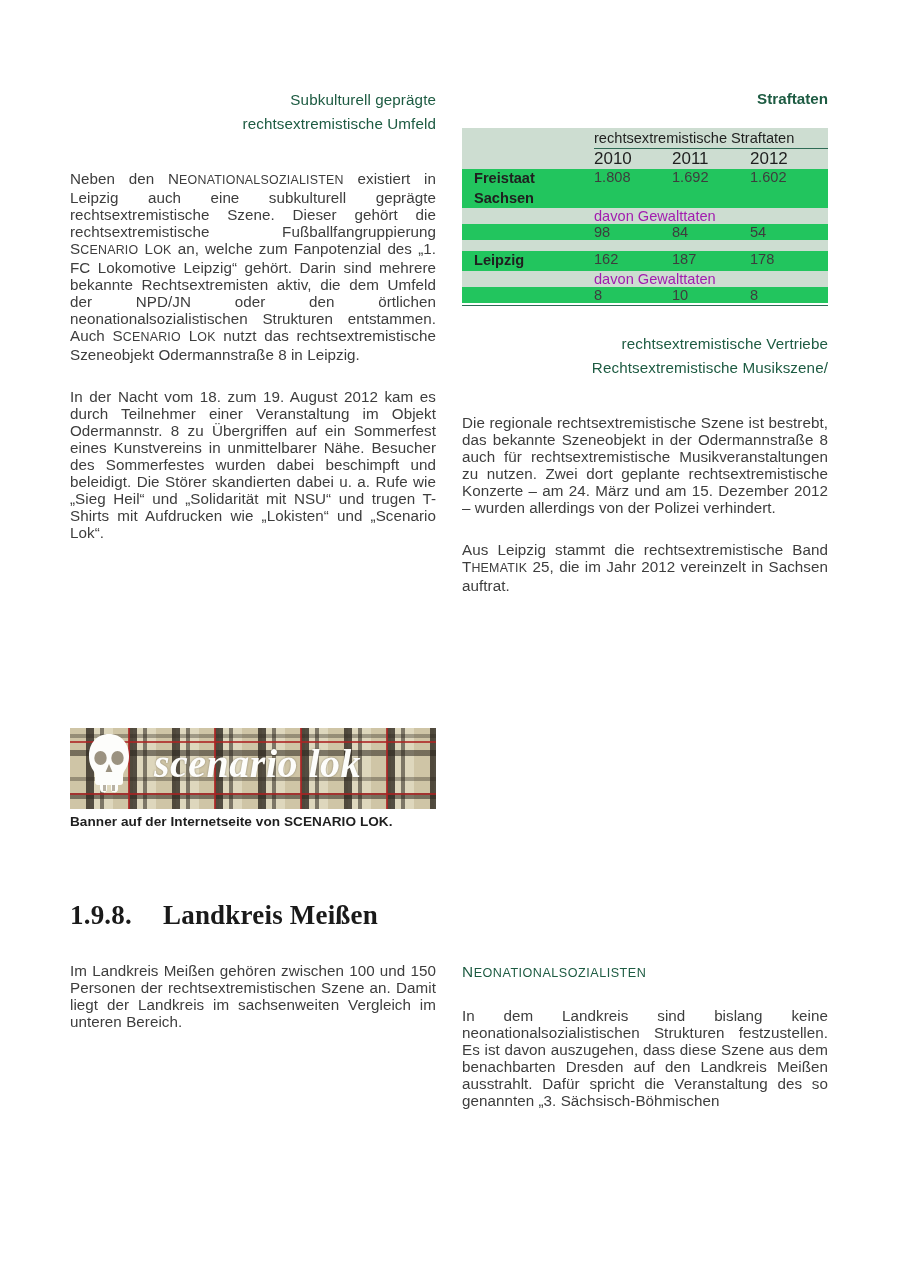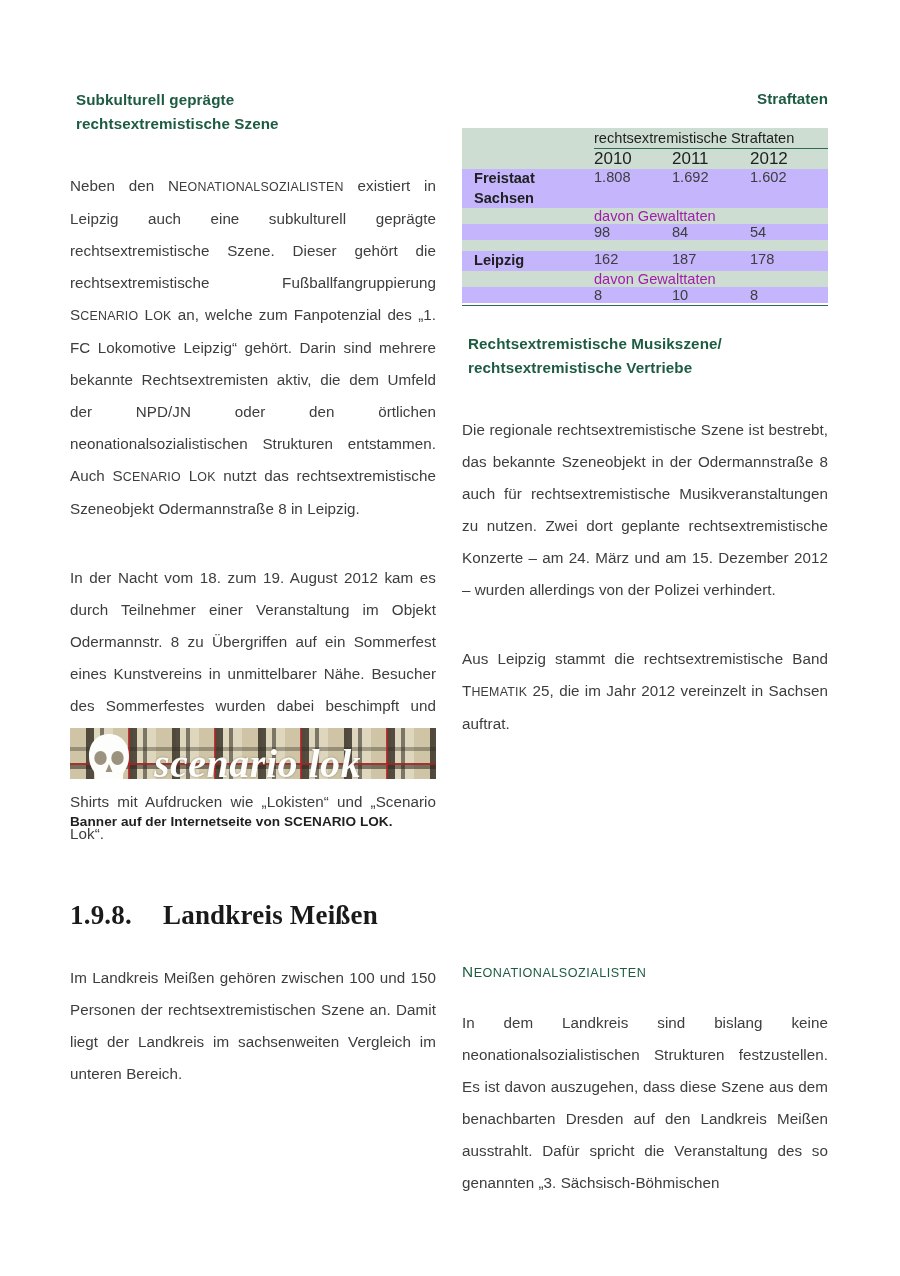--- a/index.html
+++ b/index.html
@@ -48,36 +48,37 @@
     left: 462px;
     top: 962px;
     width: 366px;
   }
 
   
   h2.sec-head {
     margin: 0 0 0 6px;
     font-size: 15.2px;
     line-height: 24px;
-    font-weight: bold;
+    font-weight: normal;
     color: #1d5b42;
     letter-spacing: 0.1px;
+    text-align: right;
   }
   h2.sec-head .ln { display: block; }
 
   p.body {
     margin: 0;
     font-size: 15.2px;
-    line-height: 32px;
+    line-height: 17px;
     text-align: justify;
     text-justify: inter-word;
     color: #3d3d3d;
     letter-spacing: 0.05px;
   }
-  p.body + p.body { margin-top: 37px; }
+  p.body + p.body { margin-top: 25px; }
 
   .gap-after-head { height: 34px; }
   .gap-sm { height: 24px; }
 
   
   .sc {
     font-size: 12.4px;
     letter-spacing: 0.25px;
   }
   .sc-cap { font-size: 15.2px; letter-spacing: 0.1px; }
@@ -128,21 +129,21 @@
     padding: 0;
     margin: 12px;
     vertical-align: top;
     font-weight: normal;
     text-align: left;
   }
   .c-label { width: 132px; }
   .c-y     { width: 78px; }
 
   .band    { background: #cdddd1; }
-  .white   { background: #c4b5fd; }
+  .white   { background: #22c55e; }
 
   .row-hdr-title td {
     padding: 12px 0 2px 0;
   }
   .hdr-title-txt {
     font-weight: bold;
     color: #1f1f1f;
     font-size: 14.6px;
     line-height: 20px;
     padding-right: 8px;
@@ -182,21 +183,21 @@
     border-bottom: 1.6px solid #2e6b55;
     margin: 0;
   }
 
   
   .banner-wrap {
     position: absolute;
     left: 70px;
     top: 728px;
     width: 366px;
-    height: 51px;
+    height: 81px;
   }
   .banner {
     position: absolute;
     inset: 0;
     overflow: hidden;
     background:
       
       repeating-linear-gradient(90deg,
         rgba(0,0,0,0) 0px, rgba(0,0,0,0) 58px,
         rgba(173,36,36,.85) 58px, rgba(173,36,36,.85) 60px,
@@ -286,21 +287,21 @@
 </style>
 </head>
 <body>
 
 <div class="page">
 
   <div class="col-left">
 
     <h2 class="sec-head">
       <span class="ln">Subkulturell geprägte</span>
-      <span class="ln">rechtsextremistische Szene</span>
+      <span class="ln">rechtsextremistische Umfeld</span>
     </h2>
 
     <div class="gap-after-head"></div>
 
     <p class="body"><span>Neben den </span><span class="sc-cap">N</span><span class="sc">EONATIONALSOZIALISTEN</span><span> existiert in Leipzig auch eine subkulturell geprägte rechtsextremistische Szene. Dieser gehört die rechtsextremistische Fußballfangruppierung </span><span class="sc-cap">S</span><span class="sc">CENARIO</span><span class="sc-cap"> L</span><span class="sc">OK</span><span> an, welche zum Fanpotenzial des „1. FC Lokomotive Leipzig“ gehört. Darin sind mehrere bekannte Rechtsextremisten aktiv, die dem Umfeld der NPD/JN oder den örtlichen neonationalsozialistischen Strukturen entstammen. Auch </span><span class="sc-cap">S</span><span class="sc">CENARIO</span><span class="sc-cap"> L</span><span class="sc">OK</span><span> nutzt das rechtsextremistische Szeneobjekt Odermannstraße 8 in Leipzig.</span></p>
 
     <p class="body">In der Nacht vom 18. zum 19. August 2012 kam es durch Teilnehmer einer Veranstaltung im Objekt Odermannstr. 8 zu Übergriffen auf ein Sommerfest eines Kunstvereins in unmittelbarer Nähe. Besucher des Sommerfestes wurden dabei beschimpft und beleidigt. Die Störer skandierten dabei u. a. Rufe wie „Sieg Heil“ und „Solidarität mit NSU“ und trugen T-Shirts mit Aufdrucken wie „Lokisten“ und „Scenario Lok“.</p>
   </div>
 
   <div class="banner-wrap">
@@ -389,22 +390,22 @@
           <td>10</td>
           <td>8</td>
         </tr>
       </tbody>
     </table>
     <div class="tbl-bottom-rule"></div>
 
     <div style="height:26px"></div>
 
     <h2 class="sec-head">
+      <span class="ln">rechtsextremistische Vertriebe</span>
       <span class="ln">Rechtsextremistische Musikszene/</span>
-      <span class="ln">rechtsextremistische Vertriebe</span>
     </h2>
 
     <div class="gap-after-head"></div>
 
     <p class="body">Die regionale rechtsextremistische Szene ist bestrebt, das bekannte Szeneobjekt in der Odermannstraße 8 auch für rechtsextremistische Musikveranstaltungen zu nutzen. Zwei dort geplante rechtsextremistische Konzerte – am 24. März und am 15. Dezember 2012 – wurden allerdings von der Polizei verhindert.</p>
 
     <p class="body"><span>Aus Leipzig stammt die rechtsextremistische Band </span><span class="sc-cap">T</span><span class="sc">HEMATIK</span><span> 25, die im Jahr 2012 vereinzelt in Sachsen auftrat.</span></p>
   </div>
 
   <div class="chapter">

